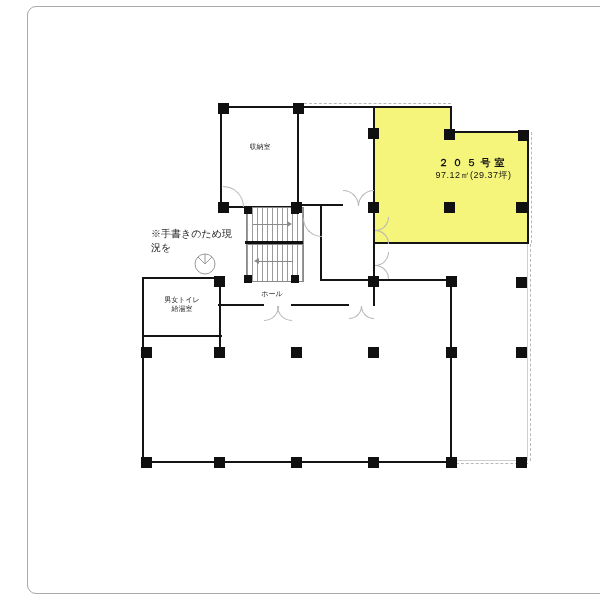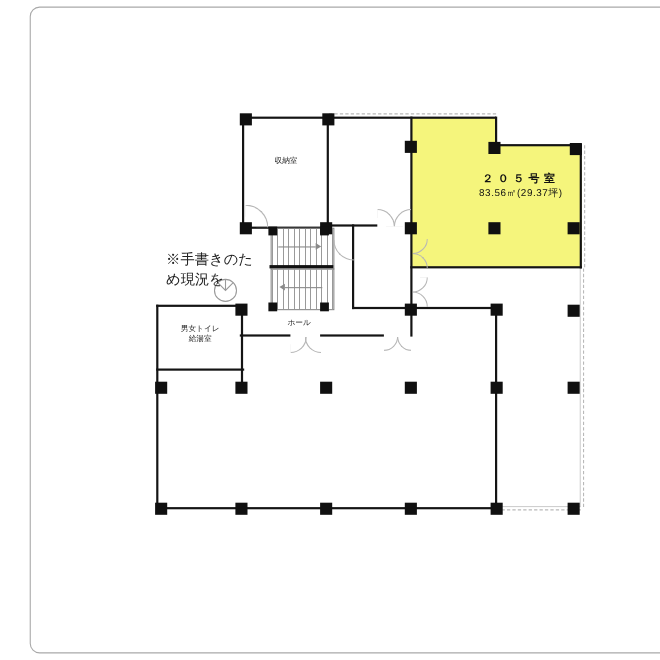--- a/index.html
+++ b/index.html
@@ -18,21 +18,21 @@
   .arc.tr{border-top:1px solid #b6b6b6;border-right:1px solid #b6b6b6;border-top-right-radius:100%;}
   .arc.tl{border-top:1px solid #b6b6b6;border-left:1px solid #b6b6b6;border-top-left-radius:100%;}
   .arc.br{border-bottom:1px solid #b6b6b6;border-right:1px solid #b6b6b6;border-bottom-right-radius:100%;}
   .arc.bl{border-bottom:1px solid #b6b6b6;border-left:1px solid #b6b6b6;border-bottom-left-radius:100%;}
   .room205{position:absolute;left:0;top:0;width:600px;height:600px;
            clip-path:polygon(353px 107px,430px 107px,430px 132px,508px 132px,508px 243px,353px 243px);}
   .r205text{position:absolute;left:370px;top:157px;width:165px;text-align:center;line-height:1.25;}
   .r205name{font-size:10px;font-weight:bold;letter-spacing:4px;}
   .r205area{font-size:9px;letter-spacing:0.5px;}
   .lbl{position:absolute;font-size:7px;color:#222;text-align:center;line-height:1.3;}
-  .note{position:absolute;left:130px;top:227px;width:90px;font-size:13px;line-height:1.35;color:#222;}
+  .note{position:absolute;left:130px;top:227px;width:90px;font-size:10px;line-height:1.35;color:#222;}
   .note .l2{padding-left:6px;}
   .stair-run{position:absolute;left:225px;width:56px;height:36px;border:1px solid #8a8a8a;
              background:repeating-linear-gradient(90deg,#9a9a9a 0 1px,transparent 1px 5px);}
   .stair-div{position:absolute;left:224px;top:241px;width:58px;height:3px;background:#101010;}
   .sarrow{position:absolute;height:1px;background:#8a8a8a;}
   .ahead{position:absolute;width:0;height:0;border-top:3px solid transparent;border-bottom:3px solid transparent;}
   .ahead.right{border-left:5px solid #8a8a8a;}
   .ahead.left{border-right:5px solid #8a8a8a;}
   .compass{position:absolute;left:172px;top:251px;}
 </style>
@@ -127,21 +127,21 @@
     <div class="post" style="left:223px;top:275px;"></div>
     <div class="post" style="left:270px;top:275px;"></div>
 
     <svg class="compass" width="24" height="26" viewBox="0 0 24 26">
       <circle cx="12" cy="13" r="10" fill="none" stroke="#9a9a9a" stroke-width="1"></circle>
       <path d="M12 3 L12 13 M5 6 L12 13 L19 6" fill="none" stroke="#9a9a9a" stroke-width="1"></path>
     </svg>
 
     <div class="r205text">
       <div class="r205name">２０５号室</div>
-      <div class="r205area">83.56㎡(29.37坪)</div>
+      <div class="r205area">97.12㎡(29.37坪)</div>
     </div>
     <div class="lbl" style="left:214px;top:142px;width:50px;">収納室</div>
     <div class="lbl" style="left:126px;top:295px;width:70px;">
       <div>男女トイレ</div>
       <div>給湯室</div>
     </div>
     <div class="lbl" style="left:228px;top:289px;width:46px;">ホール</div>
     <div class="note">
       <div>※手書きのため現況を</div>
     </div>

